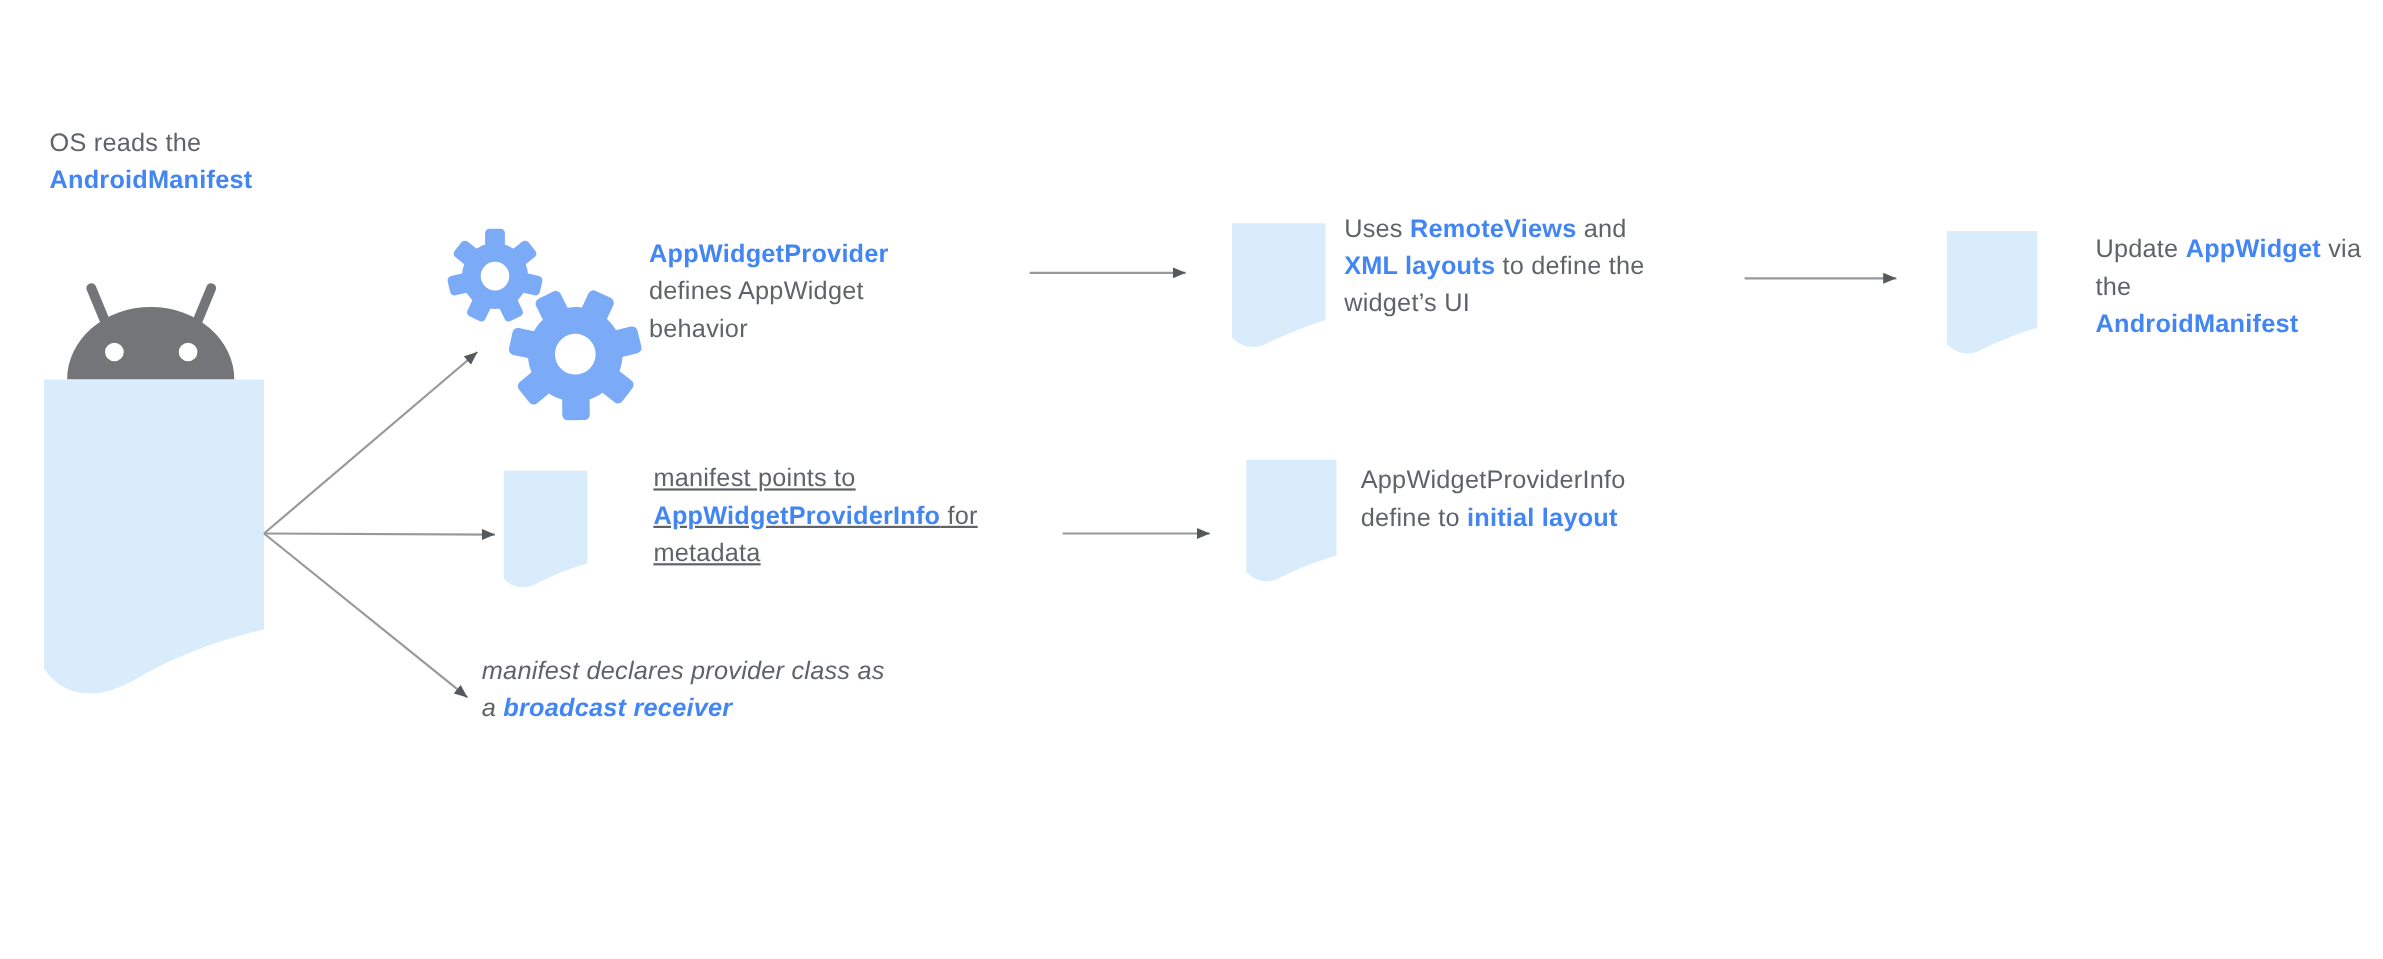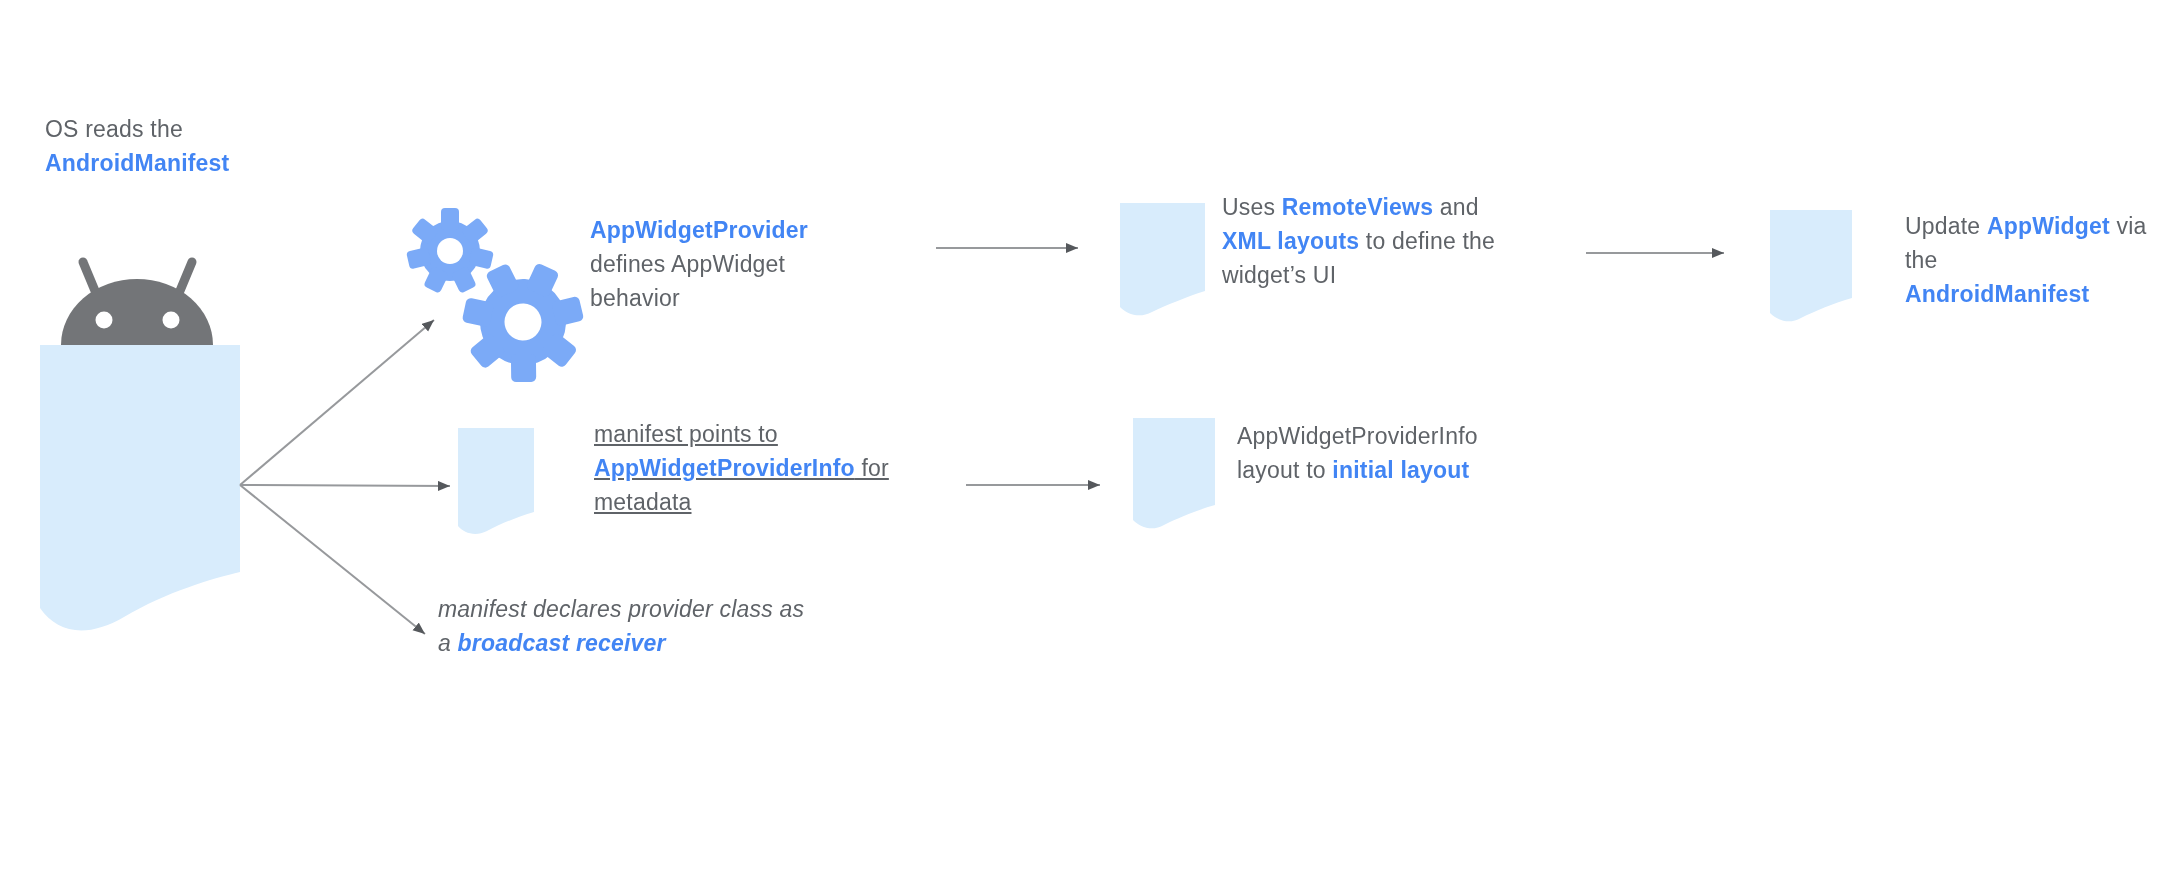--- a/index.html
+++ b/index.html
@@ -115,21 +115,21 @@
   </div>
 
   <div class="txt" style="left:594px;top:417px;text-decoration:underline;">
     <span>manifest points to</span><br>
     <span class="b">AppWidgetProviderInfo</span><span> for</span><br>
     <span>metadata</span>
   </div>
 
   <div class="txt" style="left:1237px;top:419px;">
     <span>AppWidgetProviderInfo</span><br>
-    <span>layout to </span><span class="b">initial layout</span>
+    <span>define to </span><span class="b">initial layout</span>
   </div>
 
   <div class="txt" style="left:438px;top:592px;font-style:italic;">
     <span>manifest declares provider class as</span><br>
     <span>a </span><span class="b">broadcast receiver</span>
   </div>
 
 </div>
 
 </body></html>

